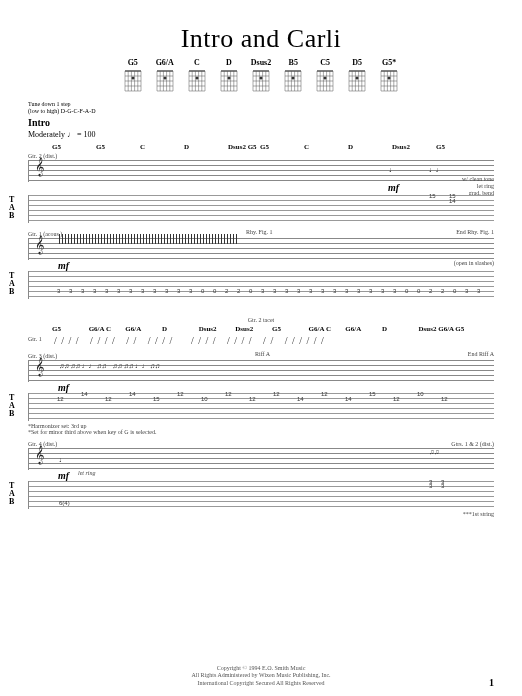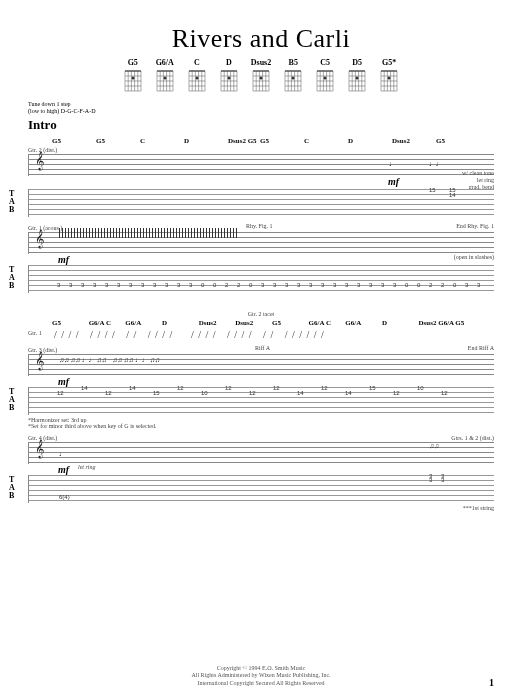--- a/index.html
+++ b/index.html
@@ -55,21 +55,21 @@
     height: 24px;
     position: relative;
   }
   .chord-grid svg { display: block; }
   .tuning {
     font-size: 6px;
     line-height: 1.2;
     margin: 2px 0;
   }
   .section-label {
-    font-size: 13px;
+    font-size: 10px;
     font-weight: bold;
     margin: 2px 0;
   }
   .tempo {
     font-size: 8px;
     margin-bottom: 2px;
   }
   .staff-block {
     margin: 4px 0 10px 0;
   }
@@ -190,21 +190,21 @@
     height:10px;
     background:#333;
   }
 </style>
 </head>
 <body>
 
 <div class="page">
 
 
-  <h1 class="title">Rivers and Carli</h1>
+  <h1 class="title">Intro and Carli</h1>
 
   <div class="chord-diagrams">
   <div class="chord-dia">
         <div class="name">G5</div>
     <div class="chord-grid">
       <svg width="20" height="24">
         <g stroke="#555" stroke-width="0.5">
           <line x1="2" y1="2" x2="18" y2="2" stroke-width="1.5"></line>
           <line x1="2" y1="7" x2="18" y2="7"></line>
               <line x1="2" y1="12" x2="18" y2="12"></line>
@@ -390,20 +390,21 @@
     </div>
       </div>
     </div>
 
   <div class="tuning">
     <div>Tune down 1 step</div>
     <div>(low to high) D-G-C-F-A-D</div>
   </div>
 
   <div class="section-label">Intro</div>
+  <div class="tempo">Moderately ♩ = 100</div>
 
   <div class="staff-block">
 
     <div class="chord-row" id="chord-row-1">
         <span style="width: 44px;">G5</span>
         <span style="width: 44px;">G5</span>
         <span style="width: 44px;">C</span>
         <span style="width: 44px;">D</span>
         <span style="width: 32px;">Dsus2 G5</span>
         <span style="width: 44px;">G5</span>

